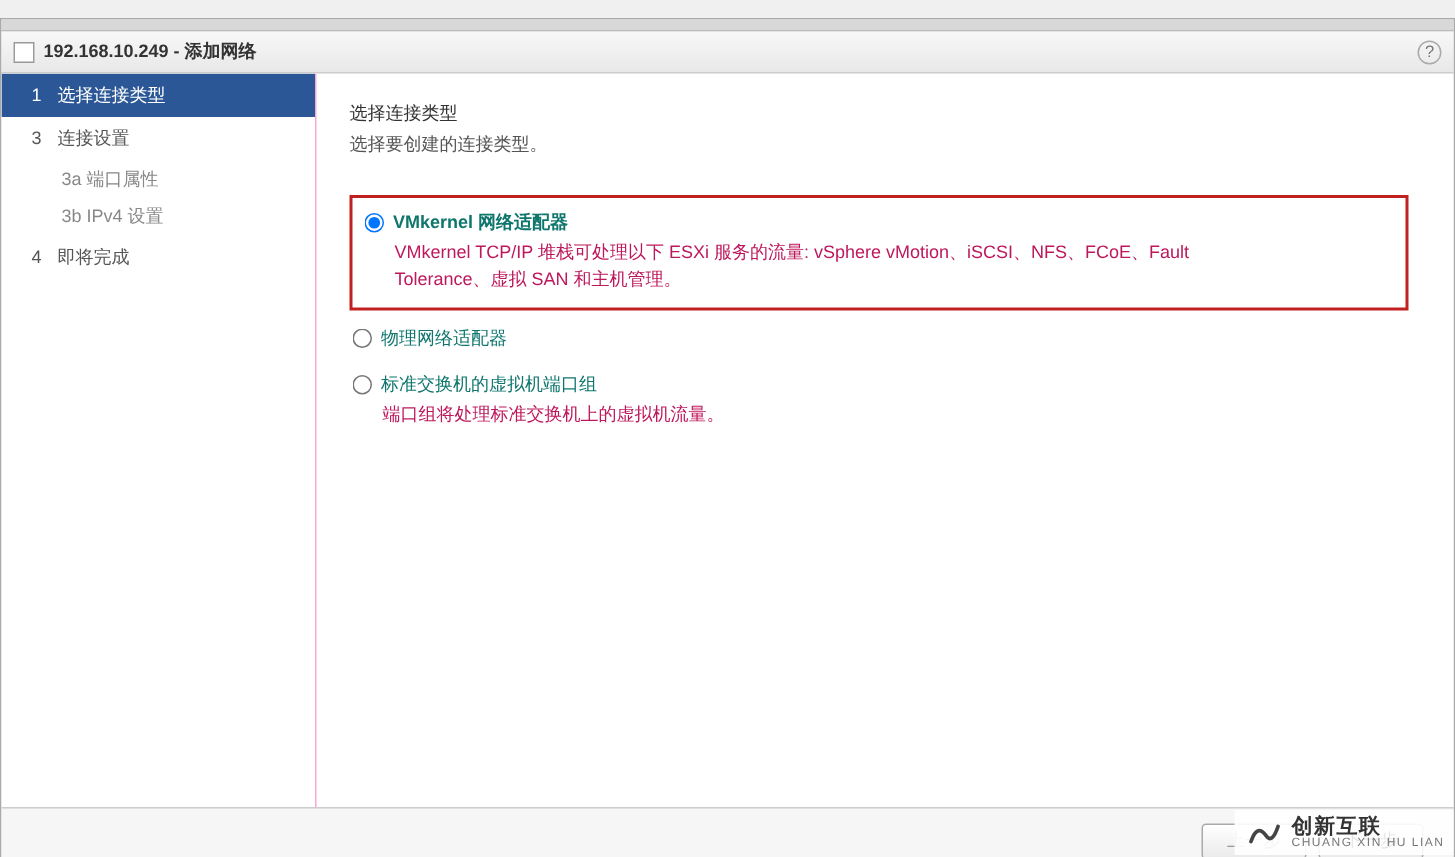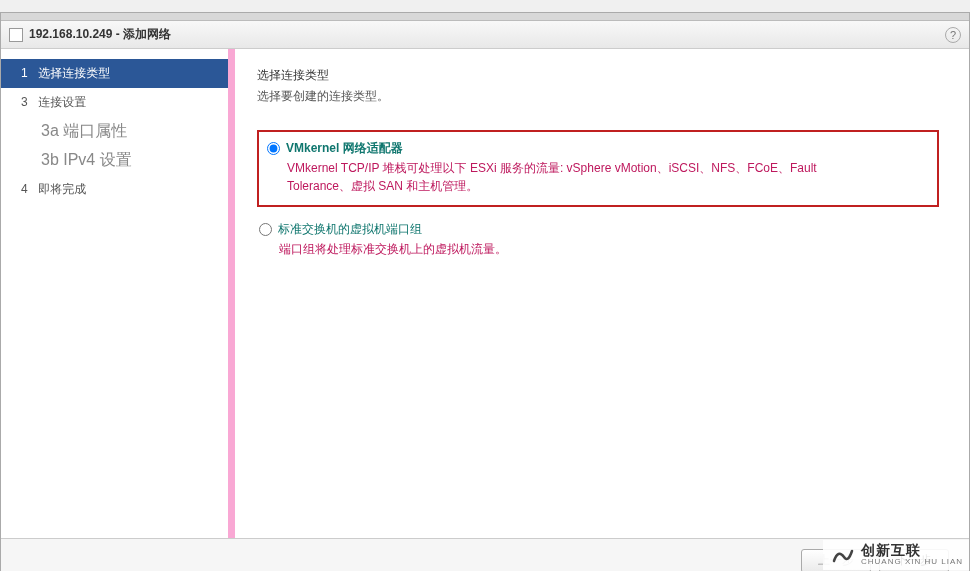--- a/index.html
+++ b/index.html
@@ -9,25 +9,25 @@
 
 .titlebar { height: 28px; background: linear-gradient(#f8f8f8, #e8e8e8); border-bottom: 1px solid #ccc; display: flex; align-items: center; padding: 0 8px; position: relative; }
 .titlebar .host-icon { width: 14px; height: 14px; border: 1px solid #999; background: #fff; margin-right: 6px; display: inline-block; }
 .titlebar .title-text { font-size: 12px; color: #333; font-weight: bold; }
 .titlebar .help-icon { position: absolute; right: 8px; top: 6px; width: 16px; height: 16px; border: 1px solid #aaa; border-radius: 50%; text-align: center; line-height: 14px; font-size: 11px; color: #777; cursor: pointer; }
 
 .tab-row { height: 8px; background: #d8d8d8; border-bottom: 1px solid #bbb; }
 
 .body-area { flex: 1; display: flex; background: #fff; overflow: hidden; }
 
-.sidebar { width: 234px; border-right: 7px solid #f9a8d4; padding-top: 10px; }
+.sidebar { width: 210px; border-right: 1px solid #f9a8d4; }
 .step { padding: 6px 10px 6px 20px; font-size: 12px; color: #555; cursor: default; }
 .step.active { background: #2b5797; color: #fff; }
 .step .num { display: inline-block; width: 14px; }
-.substep { padding: 4px 10px 4px 40px; font-size: 16px; color: #888; }
+.substep { padding: 4px 10px 4px 40px; font-size: 12px; color: #888; }
 
 .main { flex: 1; padding: 18px 30px 10px 22px; position: relative; }
 .main-heading { font-size: 12px; font-weight: normal; color: #333; margin-bottom: 4px; }
 .main-sub { font-size: 12px; color: #555; margin-bottom: 25px; }
 
 .option-block { margin-bottom: 14px; padding-left: 2px; }
 .option-line { display: flex; align-items: flex-start; gap: 6px; }
 .option-line input[type="radio"] { margin-top: 2px; }
 .option-title { font-size: 12px; color: #0f766e; }
 .option-title.bold { font-weight: bold; }
@@ -92,20 +92,24 @@
         <div class="option-block">
           <label class="option-line">
             <input type="radio" name="conntype" checked="" style="">
             <span class="option-title bold">VMkernel 网络适配器</span>
           </label>
           <div class="option-desc">VMkernel TCP/IP 堆栈可处理以下 ESXi 服务的流量: vSphere vMotion、iSCSI、NFS、FCoE、Fault Tolerance、虚拟 SAN 和主机管理。</div>
         </div>
       </div>
 
       <div class="option-block">
+        <label class="option-line">
+          <input type="radio" name="conntype" style="">
+          <span class="option-title">物理网络适配器</span>
+        </label>
       </div>
 
       <div class="option-block">
         <label class="option-line">
           <input type="radio" name="conntype" style="">
           <span class="option-title">标准交换机的虚拟机端口组</span>
         </label>
         <div class="option-desc">端口组将处理标准交换机上的虚拟机流量。</div>
       </div>
     </div>

